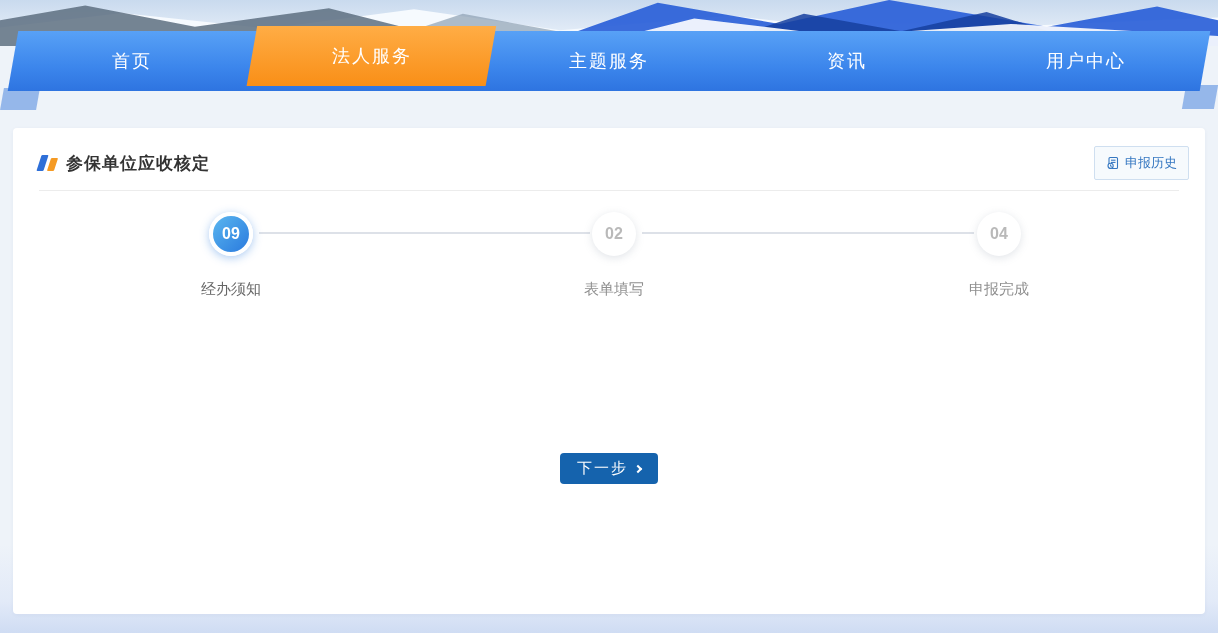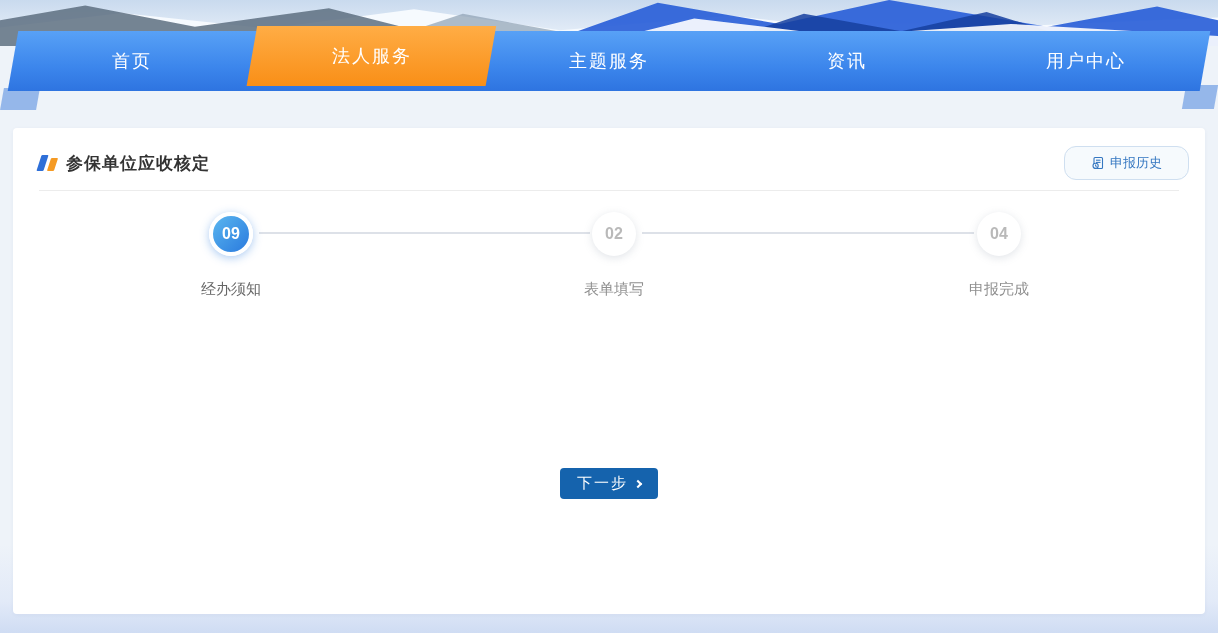--- a/index.html
+++ b/index.html
@@ -53,22 +53,22 @@
                  display:flex; justify-content:space-between; }
   .title-wrap { display:flex; align-items:center; }
   .title-mark { display:flex; margin-right:10px; }
   .title-mark i { display:block; width:7px; height:16px; transform:skewX(-18deg); border-radius:1px; }
   .title-mark i.b1 { background:#2e6fd8; margin-right:3px; }
   .title-mark i.b2 { background:#f59a23; height:13px; margin-top:3px; }
   .page-title { font-size:17px; font-weight:bold; color:#333333; letter-spacing:1px; }
 
   .history-btn {
     display:flex; align-items:center; gap:5px;
-    background:#f6fafd; border:1px solid #cfdff0; border-radius:12px;
-    color:#3577c1; font-size:13px; padding:5px 26px; cursor:pointer;
+    background:#f6fafd; border:1px solid #cfdff0; border-radius:2px;
+    color:#3577c1; font-size:13px; padding:5px 11px; cursor:pointer;
   }
   .history-btn svg { display:block; }
 
   .divider { position:absolute; left:26px; right:26px; top:62px; height:1px; background:#ececec; }
 
   
   .steps { position:absolute; left:0; top:0; width:100%; height:0; }
   .step-line { position:absolute; height:2px; background:#dde1e8; top:104px; }
   .line-1 { left:246px; width:331px; }
   .line-2 { left:629px; width:332px; }
@@ -106,21 +106,20 @@
   .chev.inner { border-color:#2d79d2; left:3px; }
   .section-label { font-size:14px; color:#3c3c3c; }
 
   
   .next-btn {
     position:absolute; top:325px; left:50%; transform:translateX(-50%);
     width:98px; height:31px; background:#1563ad; border:none; border-radius:4px;
     color:#ffffff; font-size:15px; letter-spacing:2px; cursor:pointer;
     display:flex; align-items:center; justify-content:center; gap:7px;
     font-family: inherit;
-    margin-top: 15px;
   }
   .next-btn .chev-white { width:6px; height:6px; border-top:2px solid #fff; border-right:2px solid #fff;
                           transform:rotate(45deg); margin-top:1px; }
 </style>
 </head>
 <body>
 
 <div class="banner">
   <div class="shape m-snow"></div>
   <div class="shape m-rock"></div>

